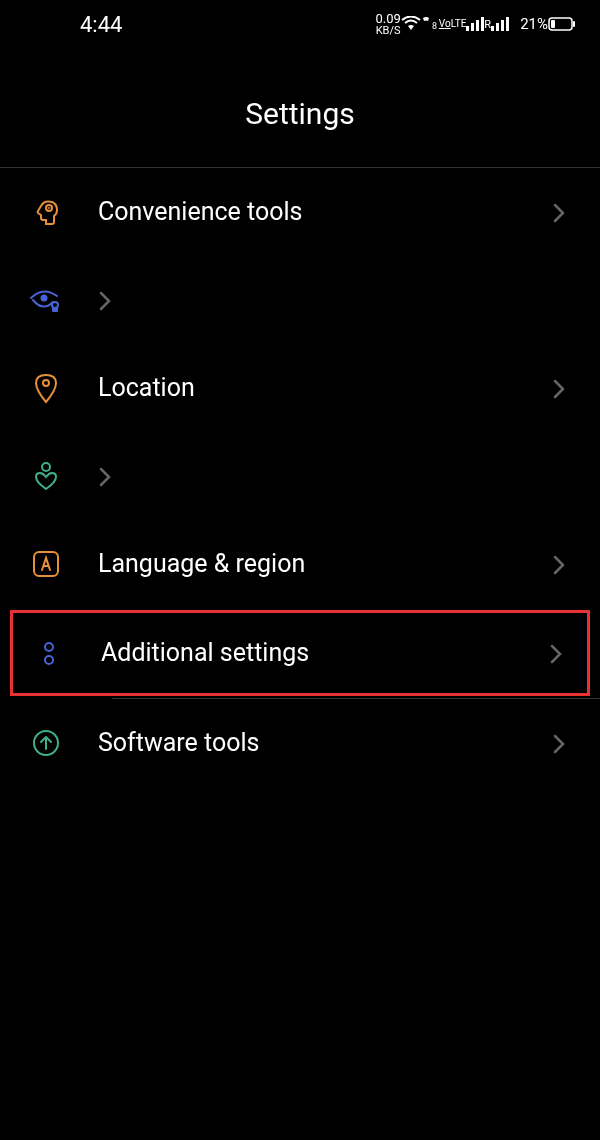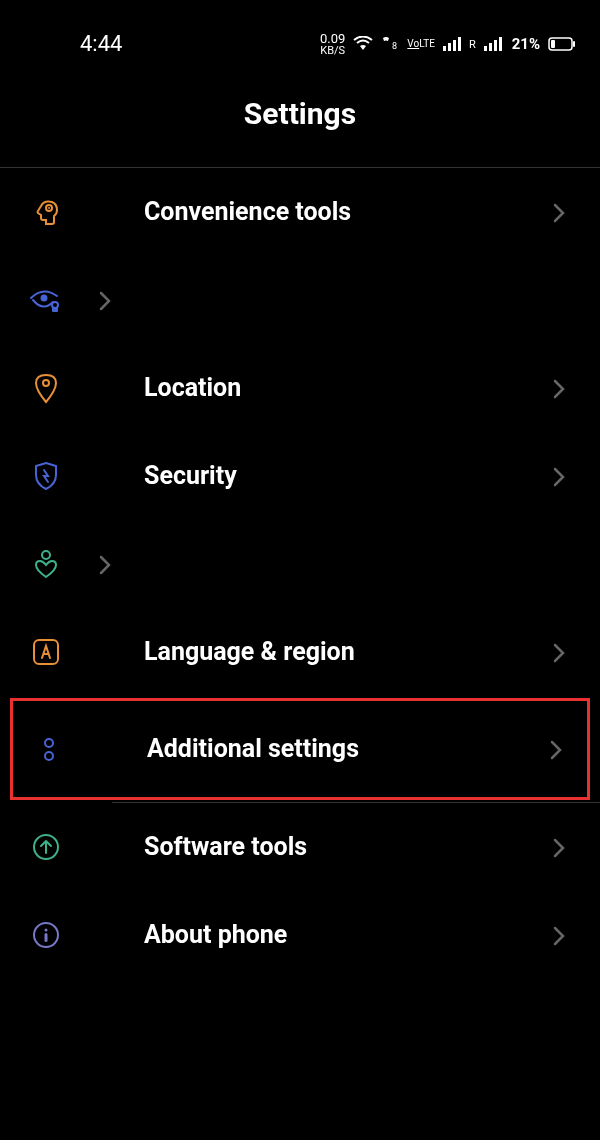--- a/index.html
+++ b/index.html
@@ -11,33 +11,33 @@
       width: 600px;
       height: 1140px;
       background: #000;
       color: #fff;
       font-family: -apple-system, BlinkMacSystemFont, "Segoe UI", Roboto, sans-serif;
       overflow: hidden;
     }
     .status-bar {
       display: flex;
       justify-content: space-between;
-      align-items: flex-end;
+      align-items: flex-start;
       padding: 12px 24px 0 24px;
       height: 56px;
     }
     .status-left {
       font-size: 22px;
       font-weight: 400;
       padding-left: 56px;
     }
     .status-right {
       display: flex;
       align-items: center;
-      gap: 8px;
+      gap: 0;
       font-size: 14px;
     }
     .status-icon {
       display: inline-flex;
       align-items: center;
       justify-content: center;
     }
     .kbs {
       display: flex;
       flex-direction: column;
@@ -48,28 +48,28 @@
     .kbs-top { font-size: 13px; }
     .signal-bars {
       display: flex;
       align-items: flex-end;
       gap: 2px;
     }
     .bar {
       width: 3px;
       background: #fff;
     }
-    .battery-pct { font-size: 15px; margin-left: 2px; font-weight: bold; }
+    .battery-pct { font-size: 15px; margin-left: 11px; }
     .header {
       text-align: center;
       padding: 40px 0 36px 0;
     }
     .header-title {
       font-size: 30px;
-      font-weight: 700;
+      font-weight: 400;
     }
     .divider {
       border: none;
       border-top: 1px solid #333;
       margin: 0;
     }
     .list {
       padding: 0;
     }
     .list-item {
@@ -83,33 +83,32 @@
       height: 36px;
       flex-shrink: 0;
       display: flex;
       align-items: center;
       justify-content: center;
       margin-right: 34px;
     }
     .list-label {
       flex: 1;
       font-size: 25px;
-      font-weight: 700;
+      font-weight: 400;
       line-height: 1.3;
-      margin-left: 46px;
     }
     .chevron {
       width: 20px;
       height: 20px;
       flex-shrink: 0;
     }
     .highlighted {
       border: 3px solid #e83232;
       margin: 2px 10px;
-      padding: 30px 18px;
+      padding: 22px 18px;
     }
     .sub-divider {
       border: none;
       border-top: 1px solid #333;
       margin: 0 0 0 112px;
     }
   </style>
 </head>
 <body>
 
@@ -210,34 +209,20 @@
       </svg>
     </div>
     <div class="list-label">Location</div>
     <div class="chevron">
       <svg width="14" height="22" viewBox="0 0 14 22">
           <path d="M3 3 L11 11 L3 19" stroke="#666" stroke-width="2.5" fill="none" stroke-linecap="round"></path>
         </svg>
     </div>
   </div>
 
-  <div class="list-item">
-    <div class="list-icon">
-      <svg width="28" height="32" viewBox="0 0 28 32" fill="none">
-        <path d="M14 3 L24 6 L24 15 Q24 24 14 29 Q4 24 4 15 L4 6 Z" stroke="#4863d6" stroke-width="2" fill="none"></path>
-        <path d="M12 10 L16 16 L12 16 L16 22" stroke="#4863d6" stroke-width="2" fill="none" stroke-linecap="round"></path>
-      </svg>
-    </div>
-    <div class="list-label">Security</div>
-    <div class="chevron">
-      <svg width="14" height="22" viewBox="0 0 14 22">
-          <path d="M3 3 L11 11 L3 19" stroke="#666" stroke-width="2.5" fill="none" stroke-linecap="round"></path>
-        </svg>
-    </div>
-  </div>
 
 
   <div class="list-item">
     <div class="list-icon">
       <svg width="28" height="32" viewBox="0 0 28 32" fill="none">
         <circle cx="14" cy="7" r="4" stroke="#3eb08a" stroke-width="2" fill="none"></circle>
         <path d="M14 29 Q4 22 4 17 Q4 13 8 13 Q11 13 14 17 Q17 13 20 13 Q24 13 24 17 Q24 22 14 29 Z" stroke="#3eb08a" stroke-width="2" fill="none"></path>
       </svg>
     </div>
     <div class="chevron">
@@ -287,29 +272,14 @@
       </svg>
     </div>
     <div class="list-label">Software tools</div>
     <div class="chevron">
       <svg width="14" height="22" viewBox="0 0 14 22">
           <path d="M3 3 L11 11 L3 19" stroke="#666" stroke-width="2.5" fill="none" stroke-linecap="round"></path>
         </svg>
     </div>
   </div>
 
-  <div class="list-item">
-    <div class="list-icon">
-      <svg width="30" height="30" viewBox="0 0 30 30" fill="none">
-        <circle cx="15" cy="15" r="12" stroke="#7878c8" stroke-width="2" fill="none"></circle>
-        <circle cx="15" cy="10" r="1.5" fill="#7878c8"></circle>
-        <rect x="13.5" y="13" width="3" height="9" rx="1.5" fill="#7878c8"></rect>
-      </svg>
-    </div>
-    <div class="list-label">About phone</div>
-    <div class="chevron">
-      <svg width="14" height="22" viewBox="0 0 14 22">
-          <path d="M3 3 L11 11 L3 19" stroke="#666" stroke-width="2.5" fill="none" stroke-linecap="round"></path>
-        </svg>
-    </div>
-  </div>
 
 </div>
 
 </body></html>

